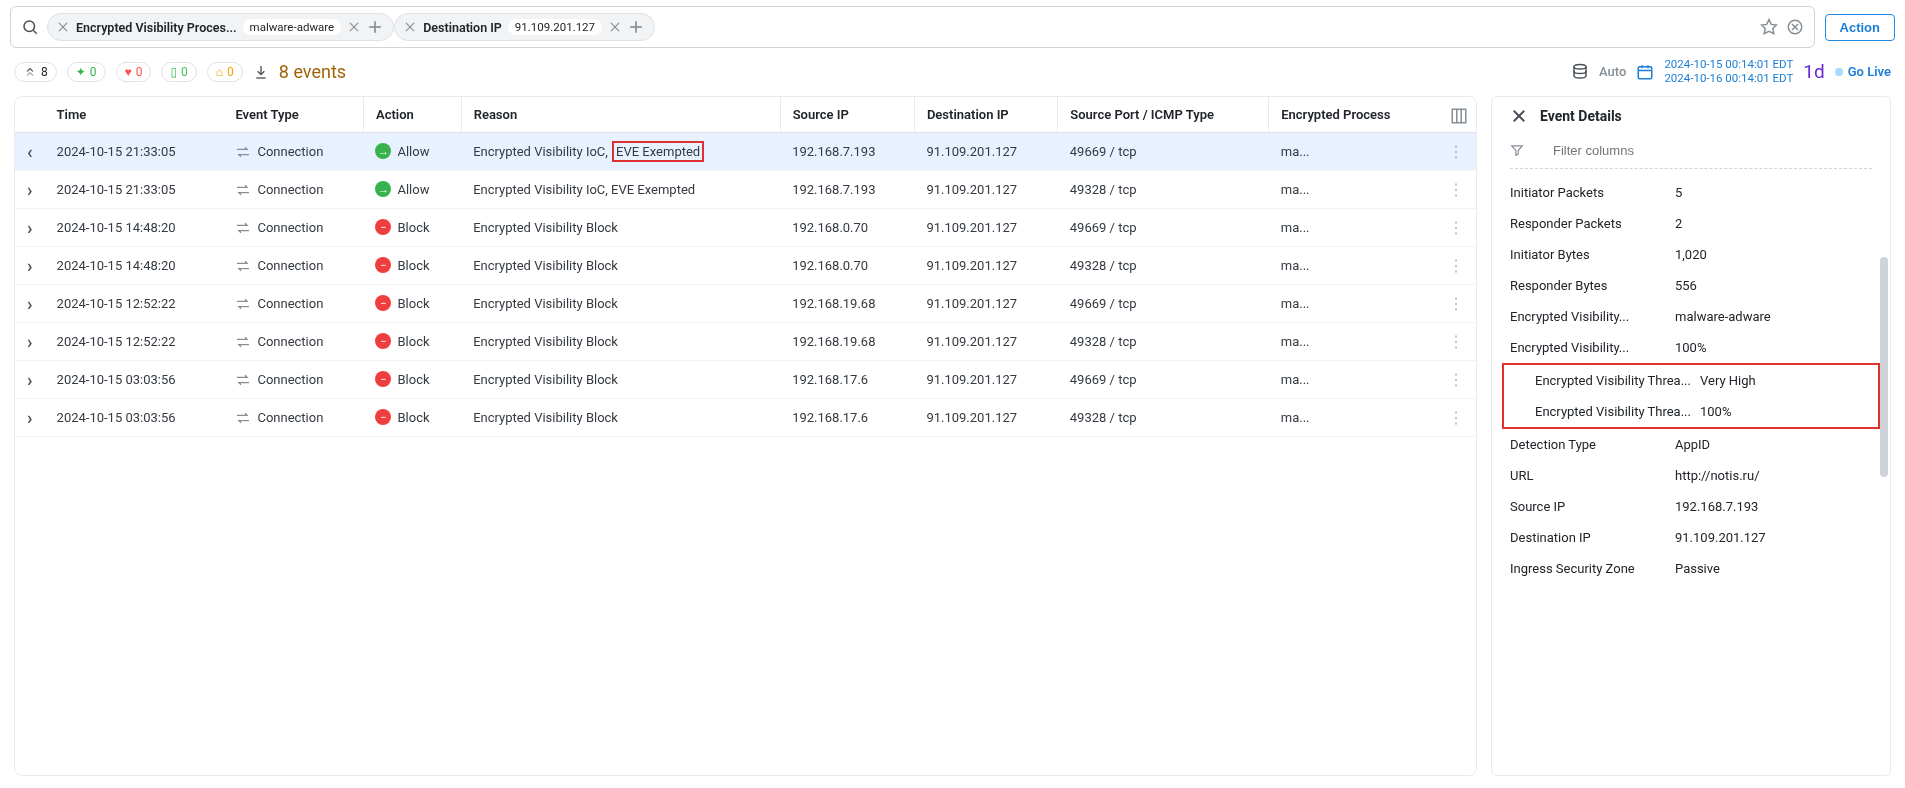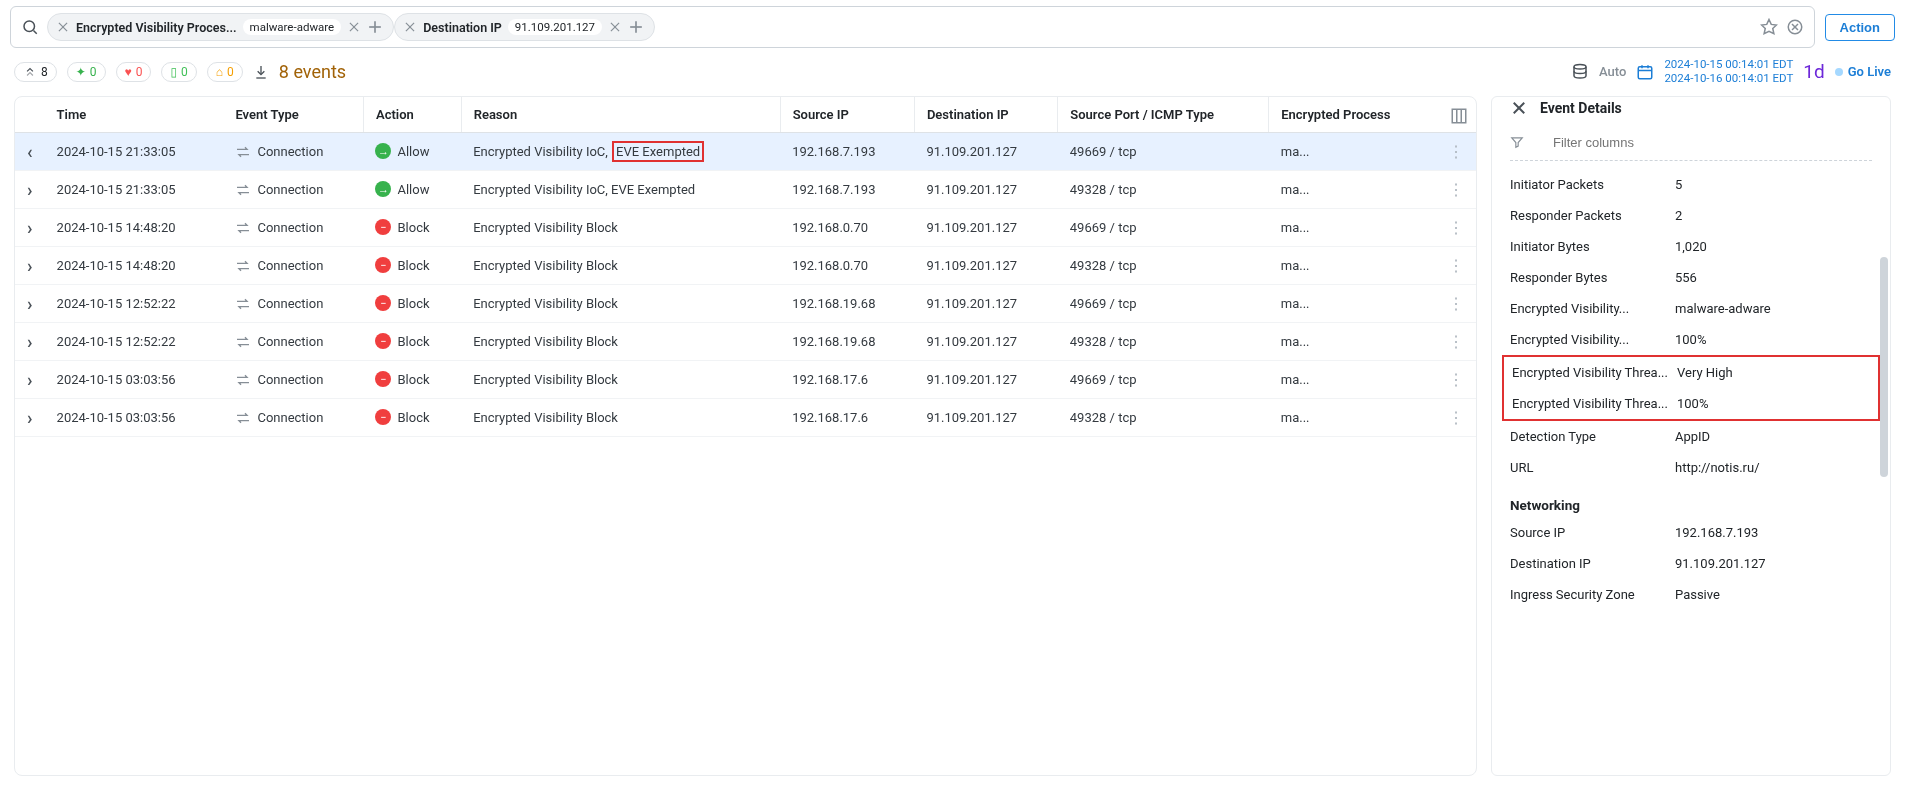--- a/index.html
+++ b/index.html
@@ -38,21 +38,21 @@
   td { padding: 8px 12px; border-bottom: 1px solid #f1f3f5; white-space:nowrap; color:#343a40; }
   tr.selected td { background: #e7f1ff; }
   .expand-cell { width: 24px; text-align:center; cursor:pointer; color:#495057; }
   .conn-icon { display:inline-flex; width:16px; height:12px; margin-right:6px; vertical-align:middle; }
   .action-badge { display:inline-flex; align-items:center; gap:6px; }
   .badge-circle { width:16px;height:16px;border-radius:50%;display:inline-flex;align-items:center;justify-content:center;color:#fff; }
   .badge-allow { background:#37b24d; } .badge-block { background:#f03e3e; }
   .reason-highlight { border: 2px solid #e03131; padding: 1px 2px; display:inline-block; margin-left:1px;}
   .row-menu { color:#adb5bd; cursor:pointer; font-size:16px; text-align:center; width:24px; }
 
-  .detail-panel { width: 400px; border:1px solid #e9ecef; border-radius:6px; background:#fff; padding: 2px 0; overflow-y:auto; height: 680px; position:relative;}
+  .detail-panel { width: 400px; border:1px solid #e9ecef; border-radius:6px; background:#fff; padding: 10px 0; overflow-y:auto; height: 680px; position:relative;}
   .detail-header { display:flex; align-items:center; gap:12px; padding: 0 18px 12px 18px; }
   .detail-close { width:18px;height:18px;color:#495057;cursor:pointer; }
   .detail-title { font-weight:700; font-size:14px; }
   .filter-cols-row { display:flex; align-items:center; gap:8px; padding: 6px 18px 10px 18px; color:#868e96; border-bottom: 1px dashed #ced4da; margin: 0 18px 8px 18px; padding-left:0;padding-right:0; }
   .filter-cols-row input { border:none; outline:none; font-size:13px; color:#495057; flex:1; background:transparent;margin-left:21px; }
   .detail-row { display:flex; padding: 8px 18px; font-size:13px; }
   .detail-label { width: 165px; color:#212529; overflow:hidden; text-overflow:ellipsis; white-space:nowrap; }
   .detail-value { flex:1; color:#212529; }
   .detail-row.boxed-group { border:2px solid #e03131; margin: 0 10px; padding: 0; }
   .section-h { font-weight:700; padding: 14px 18px 4px 18px; font-size:13.5px; }
@@ -392,21 +392,21 @@
         <div class="detail-row">
           <div class="detail-label">Encrypted Visibility...</div>
           <div class="detail-value">malware-adware</div>
         </div>
         <div class="detail-row">
           <div class="detail-label">Encrypted Visibility...</div>
           <div class="detail-value">100%</div>
         </div>
       </div>
     <div class="detail-row boxed-group">
-      <div style="flex:1;">
+      <div style="flex:1;margin-left:23px;">
         <div id="boxed-fields">
             <div class="detail-row" style="padding: 8px;">
               <div class="detail-label">Encrypted Visibility Threa...</div>
               <div class="detail-value">Very High</div>
             </div>
             <div class="detail-row" style="padding: 8px;">
               <div class="detail-label">Encrypted Visibility Threa...</div>
               <div class="detail-value">100%</div>
             </div>
           </div>
@@ -417,21 +417,20 @@
           <div class="detail-label">Detection Type</div>
           <div class="detail-value">AppID</div>
         </div>
       </div>
     <div id="file-fields">
         <div class="detail-row">
           <div class="detail-label">URL</div>
           <div class="detail-value">http://notis.ru/</div>
         </div>
       </div>
-    <div class="section-h">Networking</div>
     <div id="net-fields">
         <div class="detail-row">
           <div class="detail-label">Source IP</div>
           <div class="detail-value">192.168.7.193</div>
         </div>
         <div class="detail-row">
           <div class="detail-label">Destination IP</div>
           <div class="detail-value">91.109.201.127</div>
         </div>
         <div class="detail-row">

